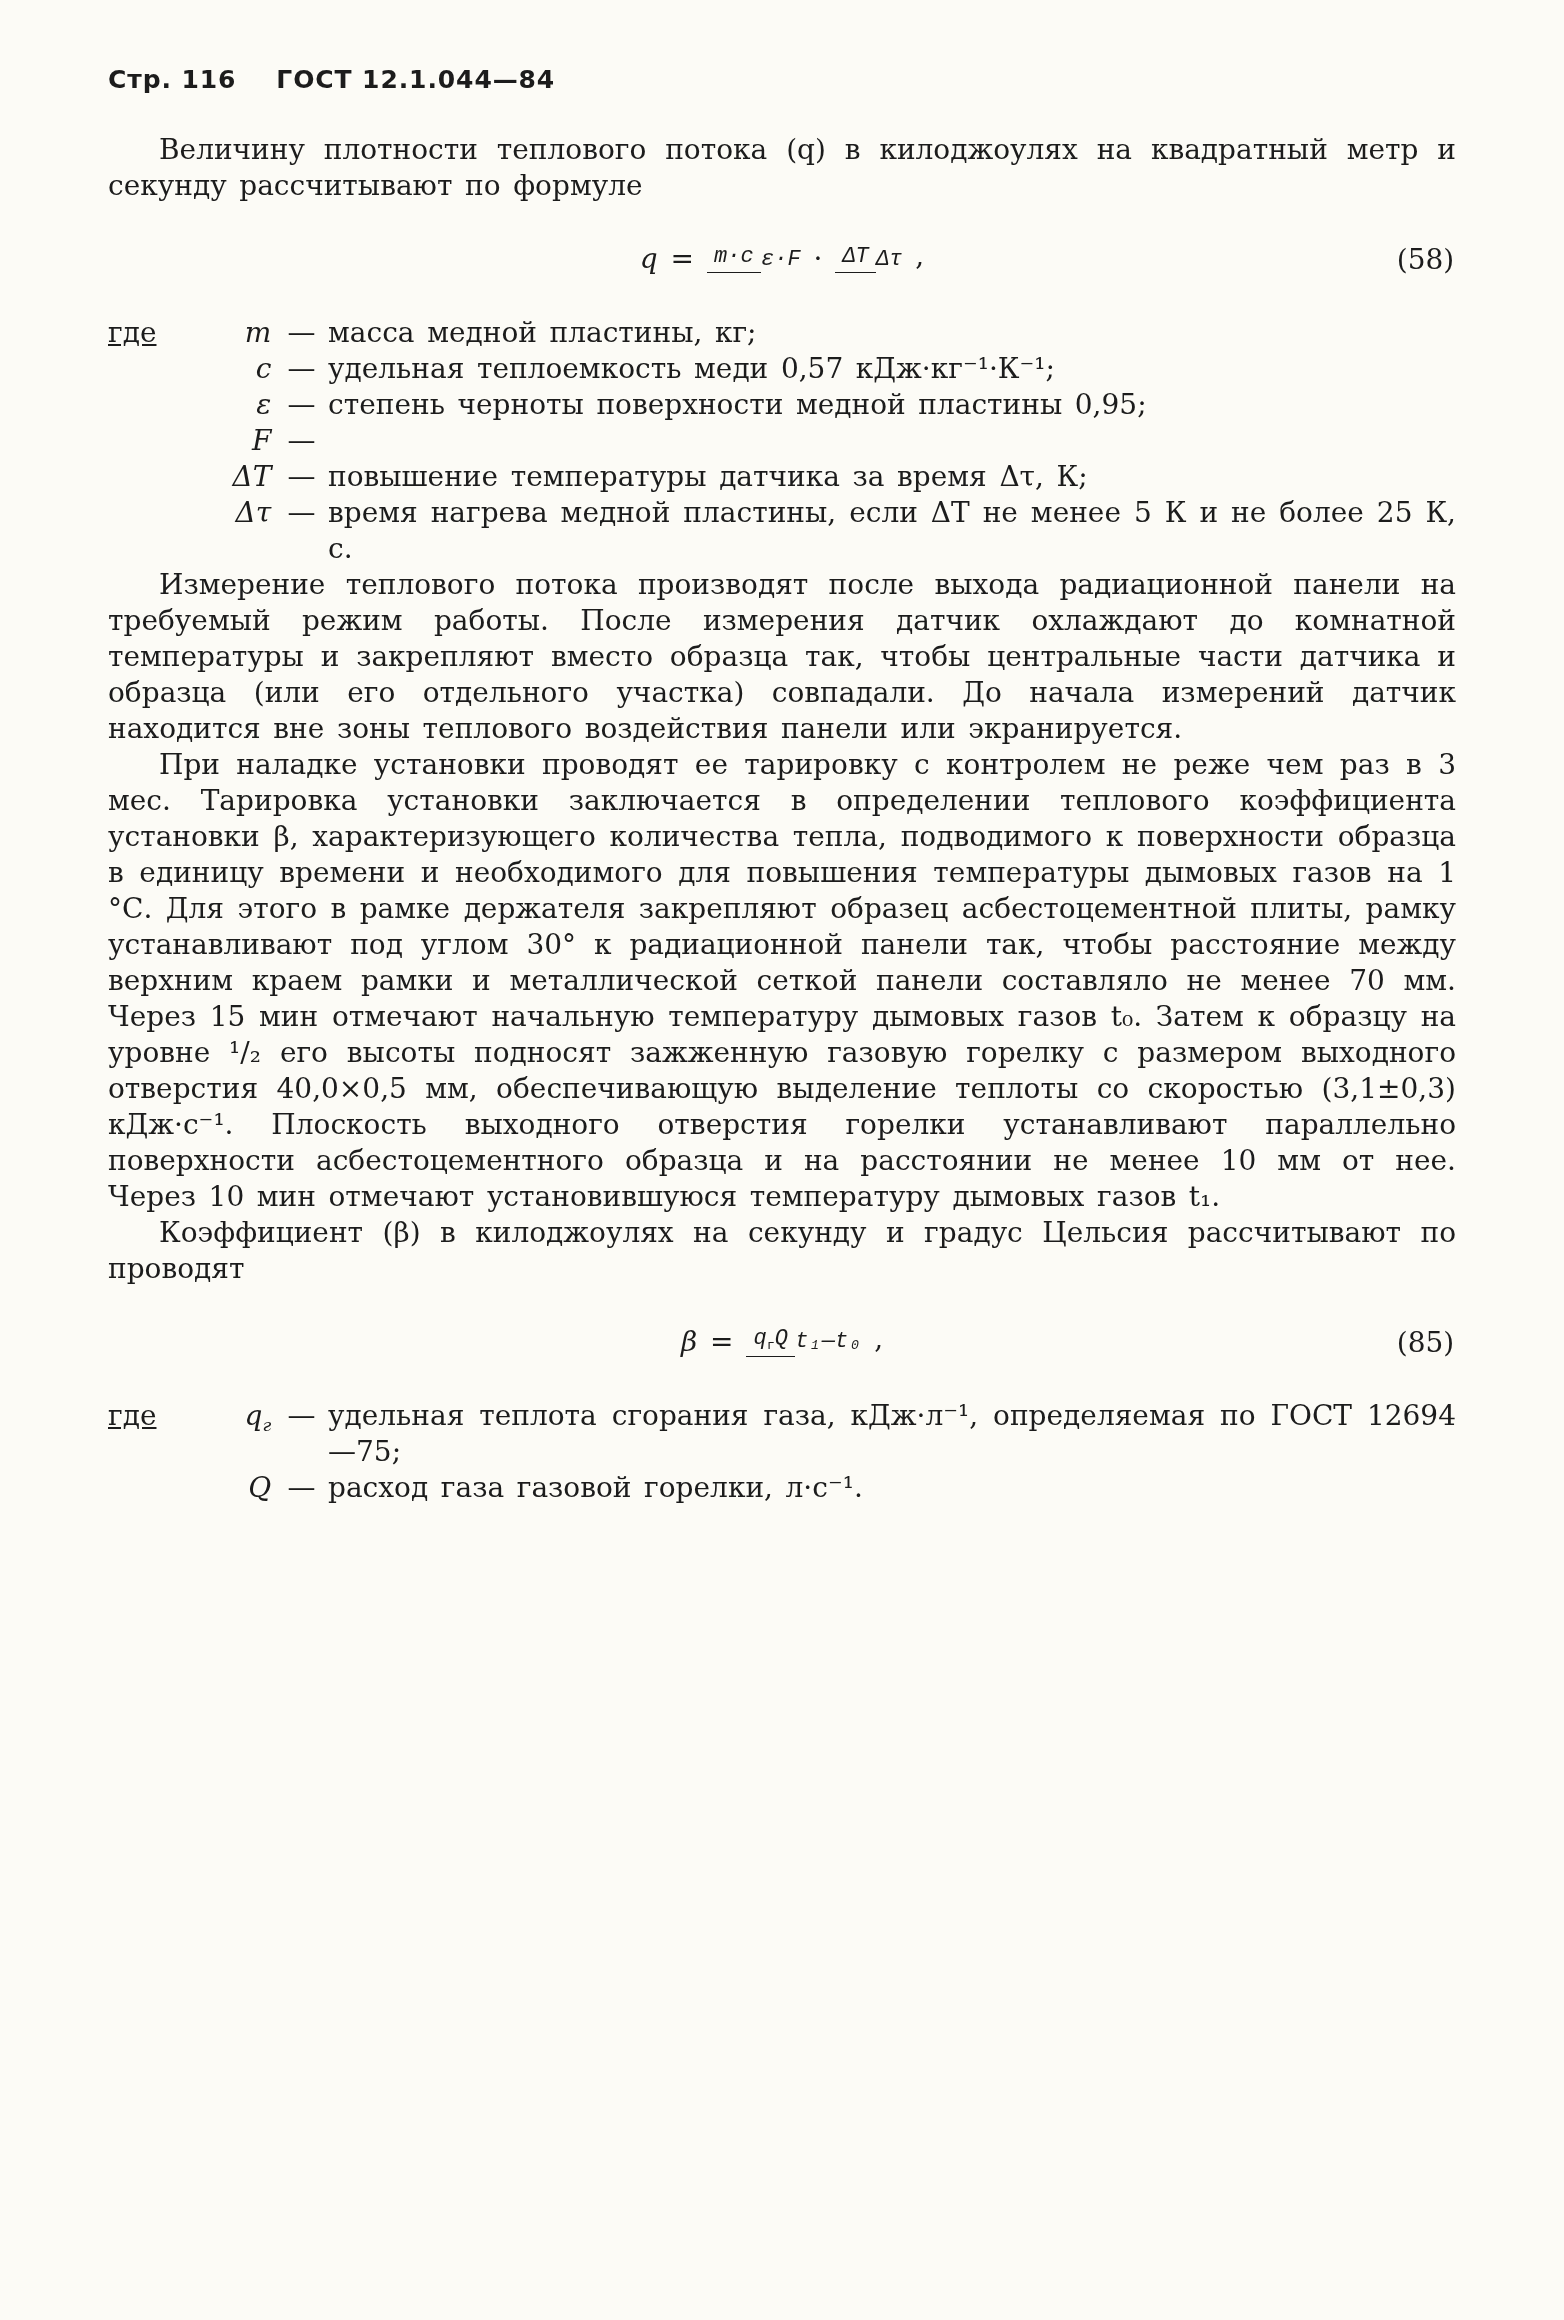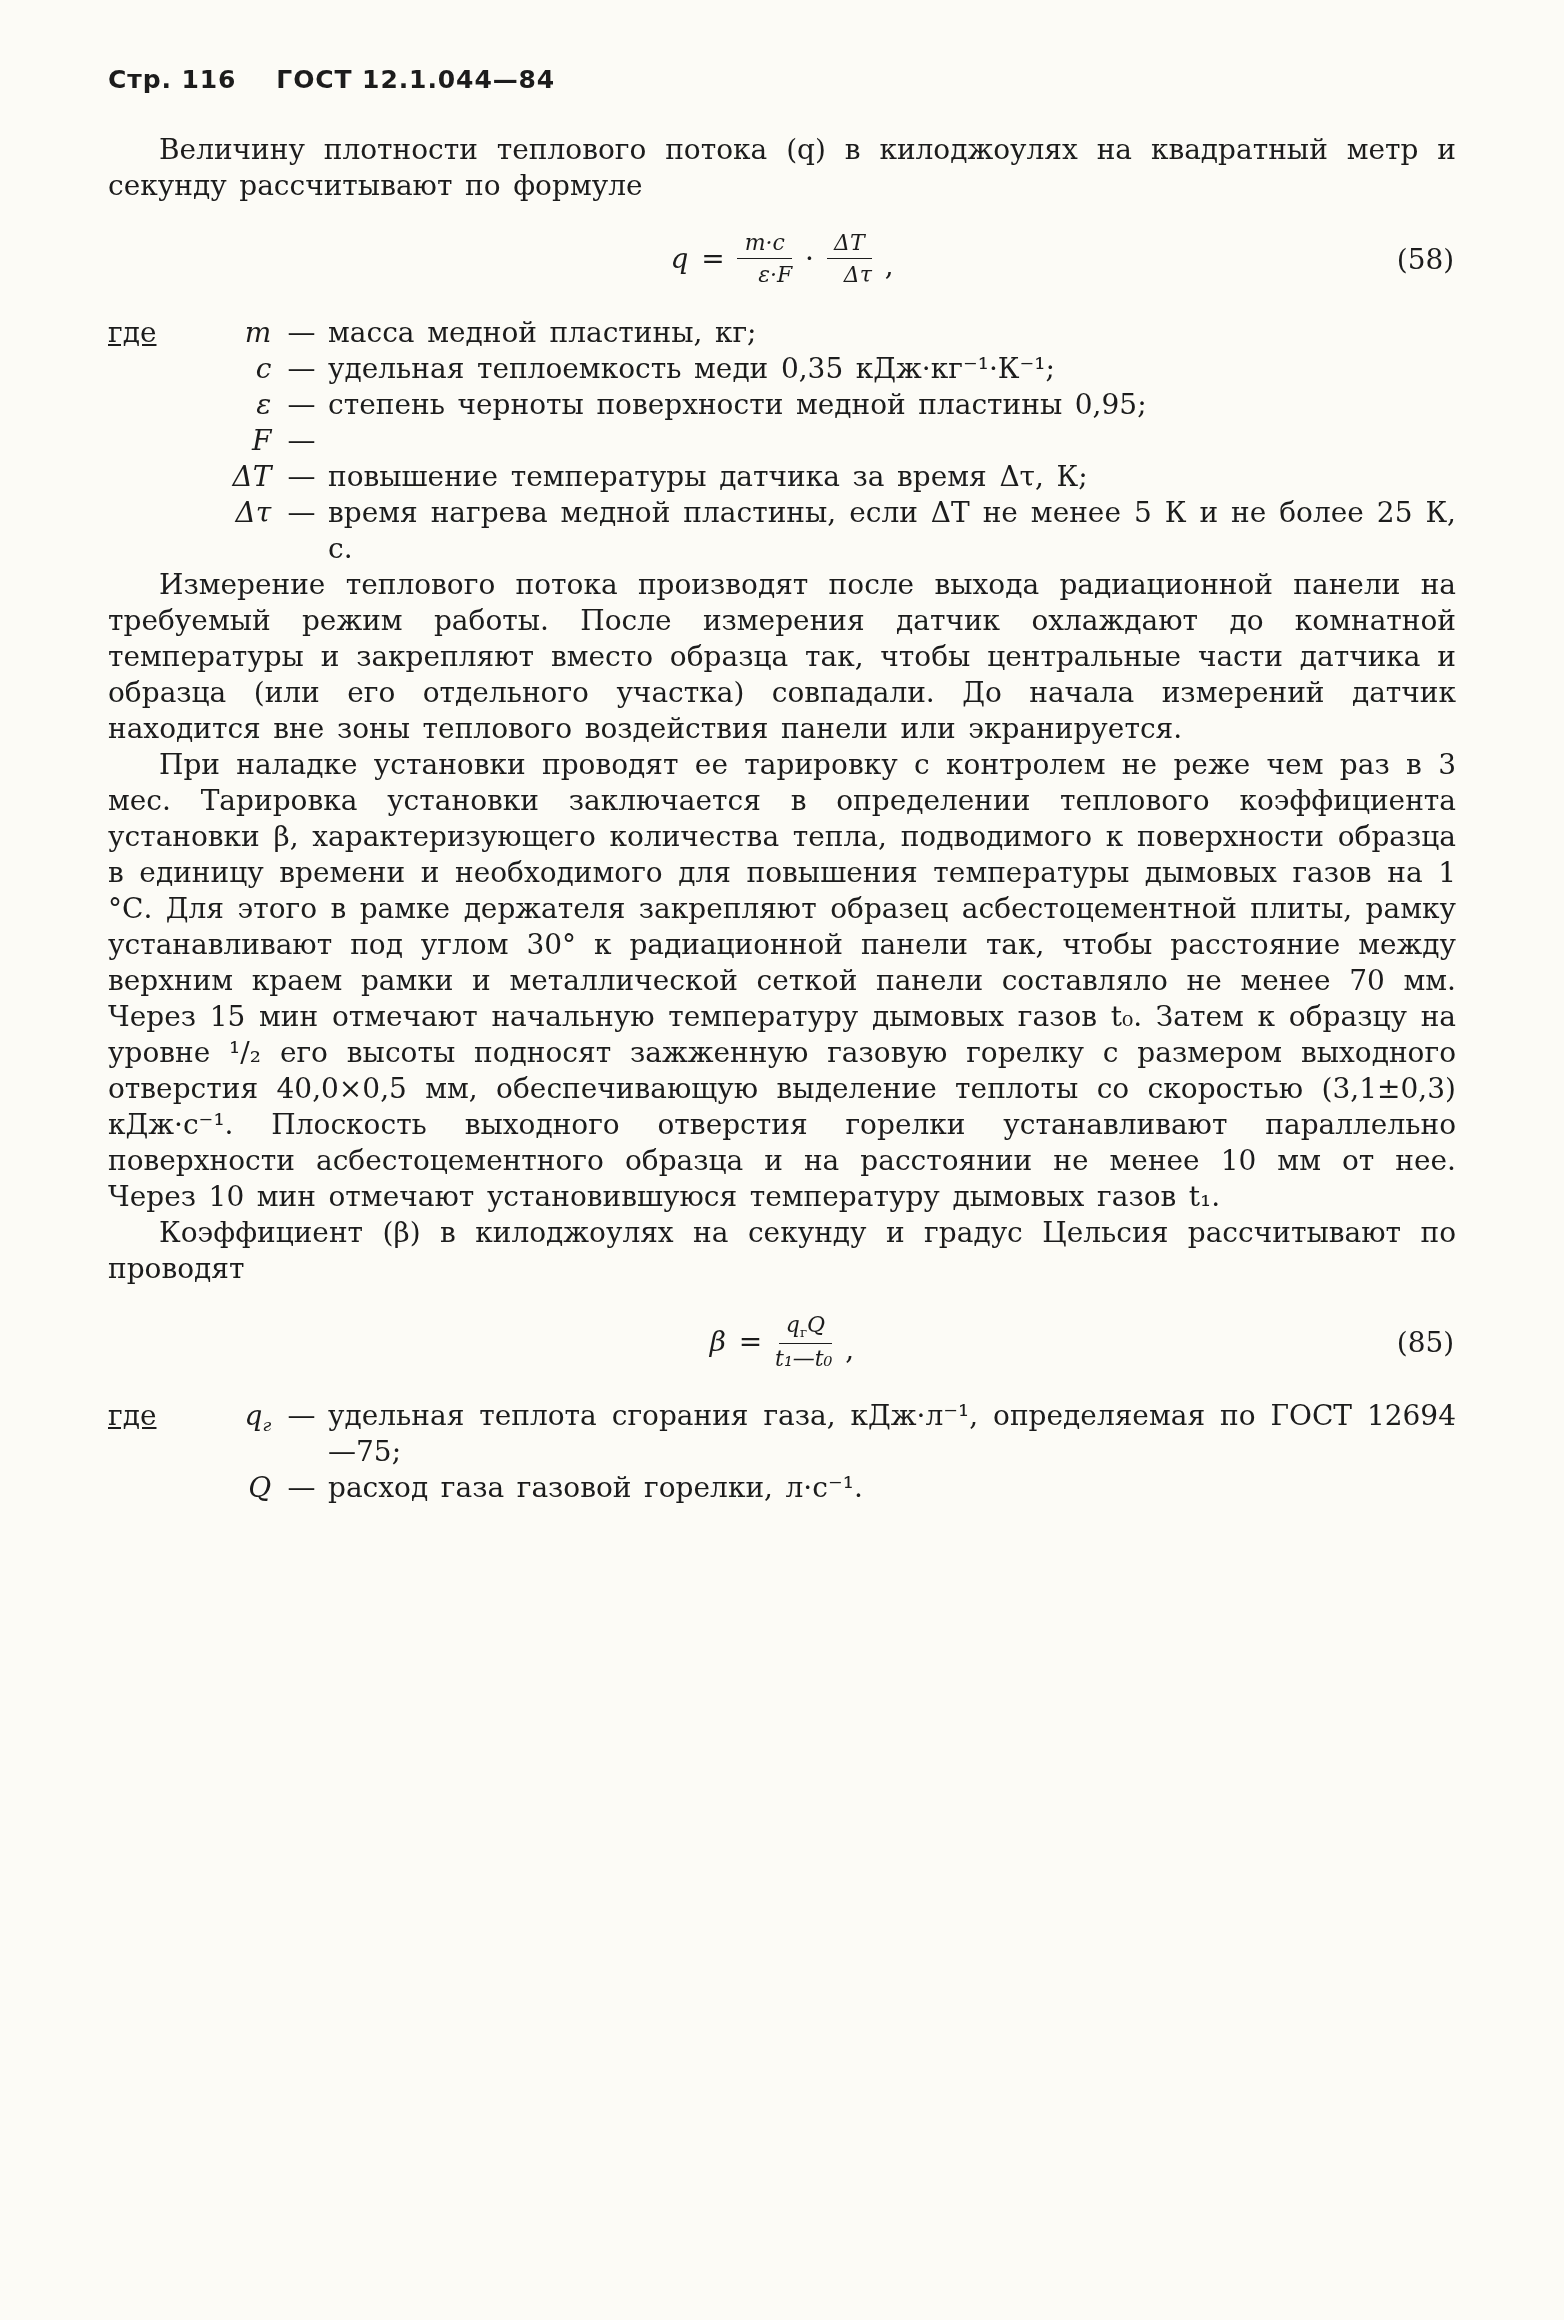--- a/index.html
+++ b/index.html
@@ -49,24 +49,25 @@
     margin: 9.1px 0 11px 0;
     font-size: 28px;
   }
   .formula {
     display: inline-flex;
     align-items: center;
     gap: 12.8px;
   }
   .frac {
     display: inline-flex;
-    flex-direction: column;
-    align-items: flex-end;
+    flex-direction: row;
+    align-items: flex-start;
     font-size: 22px;
     line-height: 1.15;
+    font-family: Liberation Mono, monospace;
   }
   .frac .num {
     border-bottom: 1.8px solid #1c1c1c;
     padding: 0 7.3px 2.7px 7.3px;
   }
   .frac .den { padding-top: 2.7px; }
   .formula-comma { align-self: flex-end; padding-bottom: 5.5px; }
   .formula-number {
     position: absolute;
     right: 1.8px;
@@ -134,21 +135,21 @@
     <div class="def-row">
       <span class="def-lead">где</span>
       <span class="def-term">m</span>
       <span class="def-dash">—</span>
       <span class="def-text">масса медной пластины, кг;</span>
     </div>
     <div class="def-row">
       <span class="def-lead"></span>
       <span class="def-term">c</span>
       <span class="def-dash">—</span>
-      <span class="def-text">удельная теплоемкость меди 0,35 кДж·кг⁻¹·К⁻¹;</span>
+      <span class="def-text">удельная теплоемкость меди 0,57 кДж·кг⁻¹·К⁻¹;</span>
     </div>
     <div class="def-row">
       <span class="def-lead"></span>
       <span class="def-term">ε</span>
       <span class="def-dash">—</span>
       <span class="def-text">степень черноты поверхности медной пластины 0,95;</span>
     </div>
     <div class="def-row">
       <span class="def-lead"></span>
       <span class="def-term">F</span>

